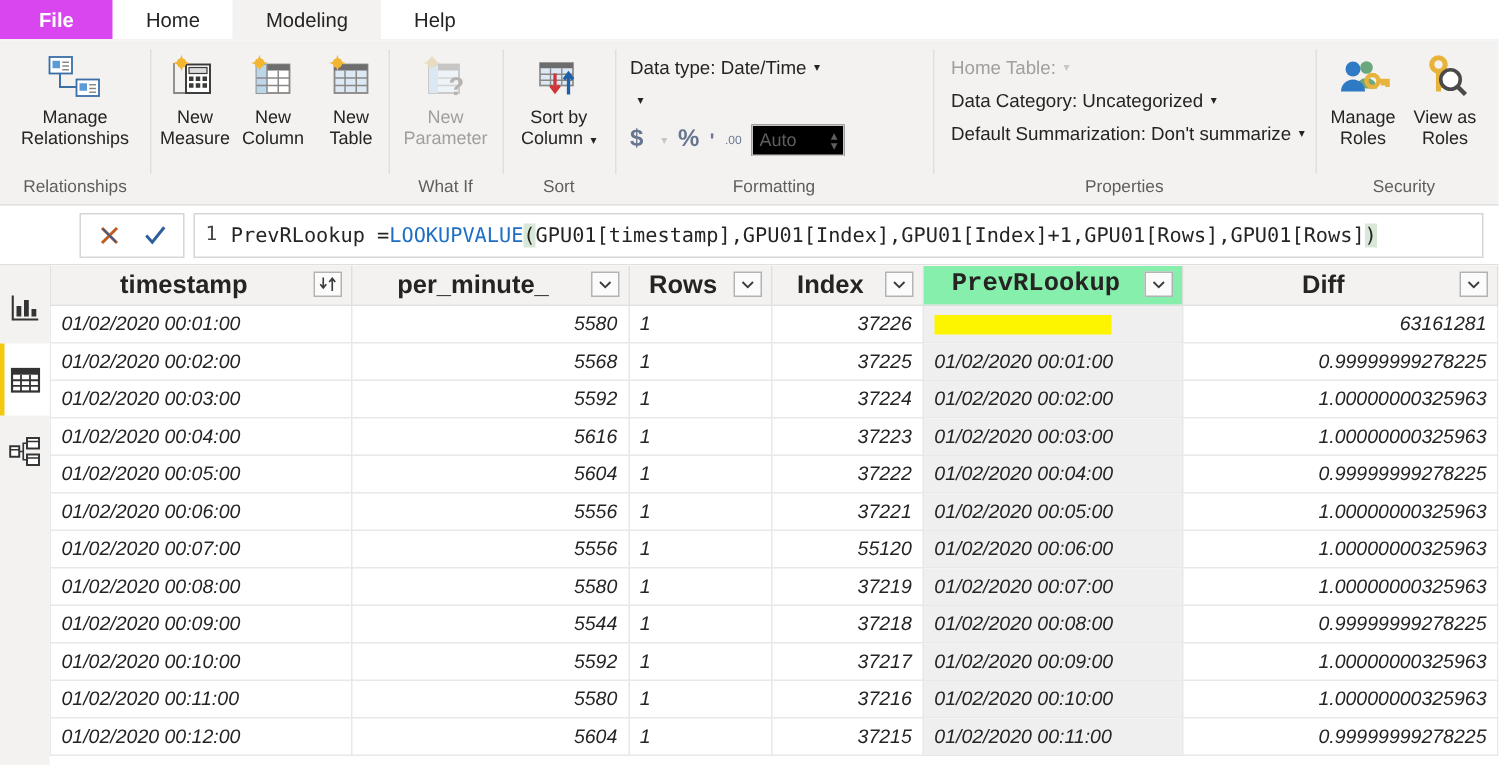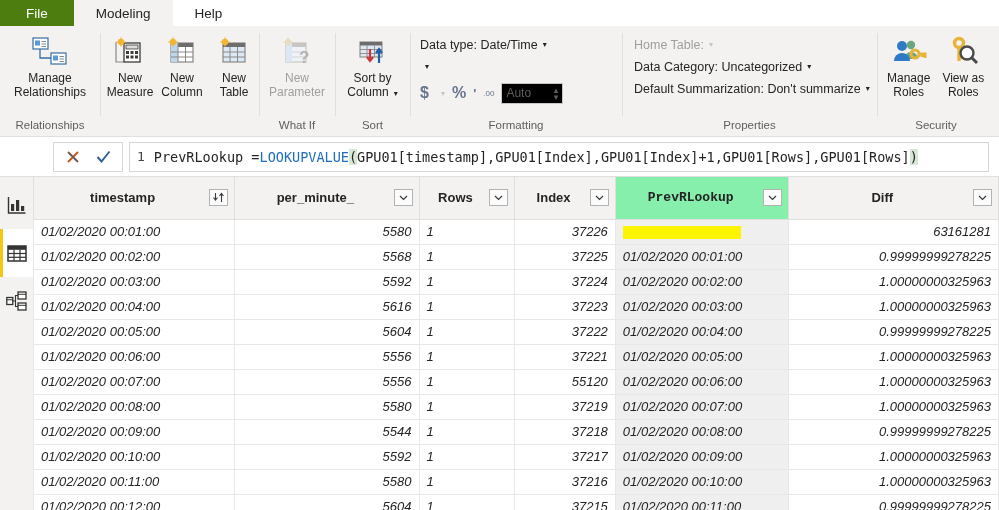--- a/index.html
+++ b/index.html
@@ -14,21 +14,21 @@
 
   
   .tabstrip {
     height: 27px; background: #ffffff; display: flex; align-items: stretch;
     border-bottom: 1px solid #f3f2f1; flex: none;
   }
   .tab {
     padding: 0 22px; display: flex; align-items: center; justify-content: center;
     font-size: 13.5px; color: #252423; cursor: default; min-width: 60px;
   }
-  .tab.file { background: #4d7c0f; color: #ffffff; font-weight: 400; padding: 0 26px; }
+  .tab.file { background: #d946ef; color: #ffffff; font-weight: 700; padding: 0 26px; }
   .tab.active { background: #f3f2f1; }
 
   
   .ribbon {
     height: 110px; background: #f3f2f1; display: flex; align-items: stretch;
     border-bottom: 1px solid #e1dfdd; flex: none; position: relative;
   }
   .rgroup { display: flex; flex-direction: column; position: relative; padding: 0 4px; }
   .rgroup + .rgroup::before {
     content: ""; position: absolute; left: 0; top: 6px; bottom: 20px; width: 1px; background: #e1dfdd;
@@ -85,22 +85,22 @@
   
   .bodyrow { flex: 1; display: flex; min-height: 0; }
   .sidebar { width: 33px; background: #f3f2f1; flex: none; position: relative; padding-top: 4px; }
   .sbitem { height: 48px; display: flex; align-items: center; justify-content: center; position: relative; cursor: default; }
   .sbitem.sel { background: #ffffff; }
   .sbitem.sel::before { content: ""; position: absolute; left: 0; top: 0; bottom: 0; width: 3px; background: #f2c811; }
 
   .gridwrap { flex: 1; overflow: hidden; background: #ffffff; }
   table.grid { border-collapse: collapse; table-layout: fixed; width: 966px; }
   table.grid th {
-    background: #f3f2f1; border: 1px solid #e1dfdd; border-top: none; height: 42px;
-    font-size: 13px; font-weight: bold; color: #252423; padding: 0; vertical-align: middle;
+    background: #f3f2f1; border: 1px solid #e1dfdd; border-top: none; height: 26px;
+    font-size: 17px; font-weight: bold; color: #252423; padding: 0; vertical-align: middle;
   }
   table.grid th.hl { background: #86efac; font-family: Liberation Mono, monospace; }
   .thinner { display: flex; align-items: center; justify-content: center; position: relative; padding: 0 6px; height: 24px; }
   .thlabel { flex: 1; text-align: center; overflow: hidden; white-space: nowrap; }
   .ddbtn {
     width: 19px; height: 17px; border: 1px solid #b3b3b3; background: #fbfbfb;
     display: flex; align-items: center; justify-content: center; flex: none; margin-left: 4px;
   }
   table.grid td {
     border: 1px solid #e8e8e8; height: 25px; font-size: 13px; font-style: italic;
@@ -115,20 +115,23 @@
   .hlhead .thlabel { position: relative; z-index: 1; }
 </style>
 </head>
 <body>
 
 <div class="app">
 
   <div class="tabstrip">
     <div class="tab file">
         <span>File</span>
+      </div>
+    <div class="tab">
+        <span>Home</span>
       </div>
     <div class="tab active">
         <span>Modeling</span>
       </div>
     <div class="tab">
         <span>Help</span>
       </div>
   </div>
 
   <div class="ribbon">

